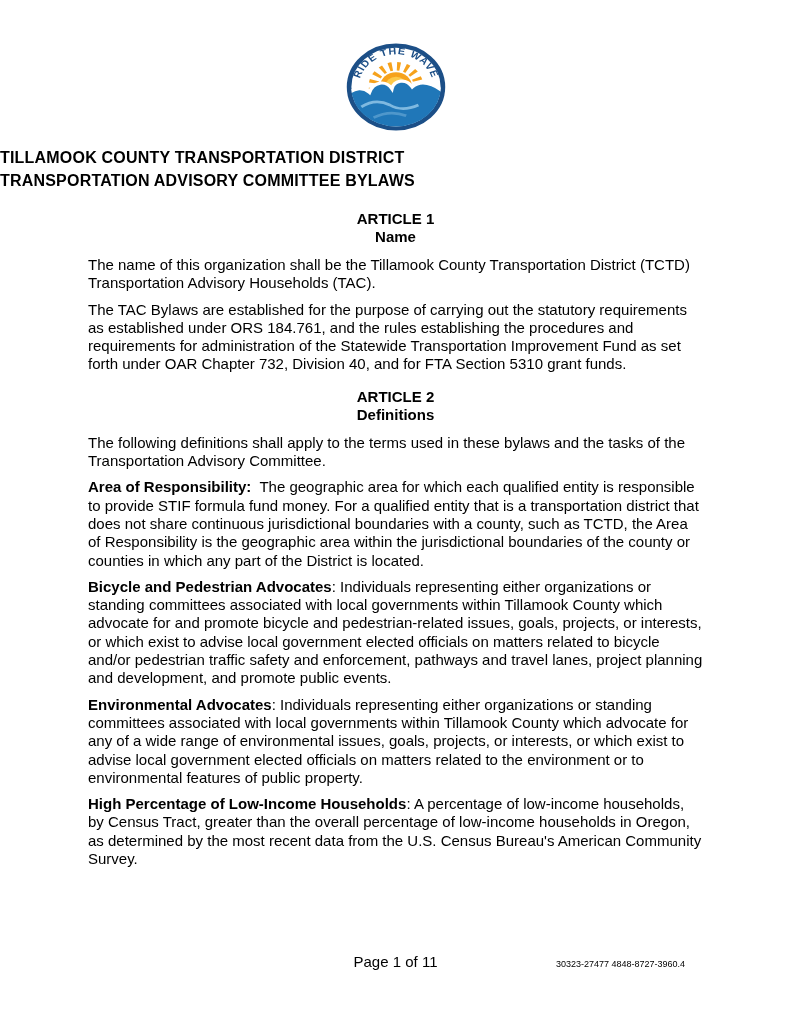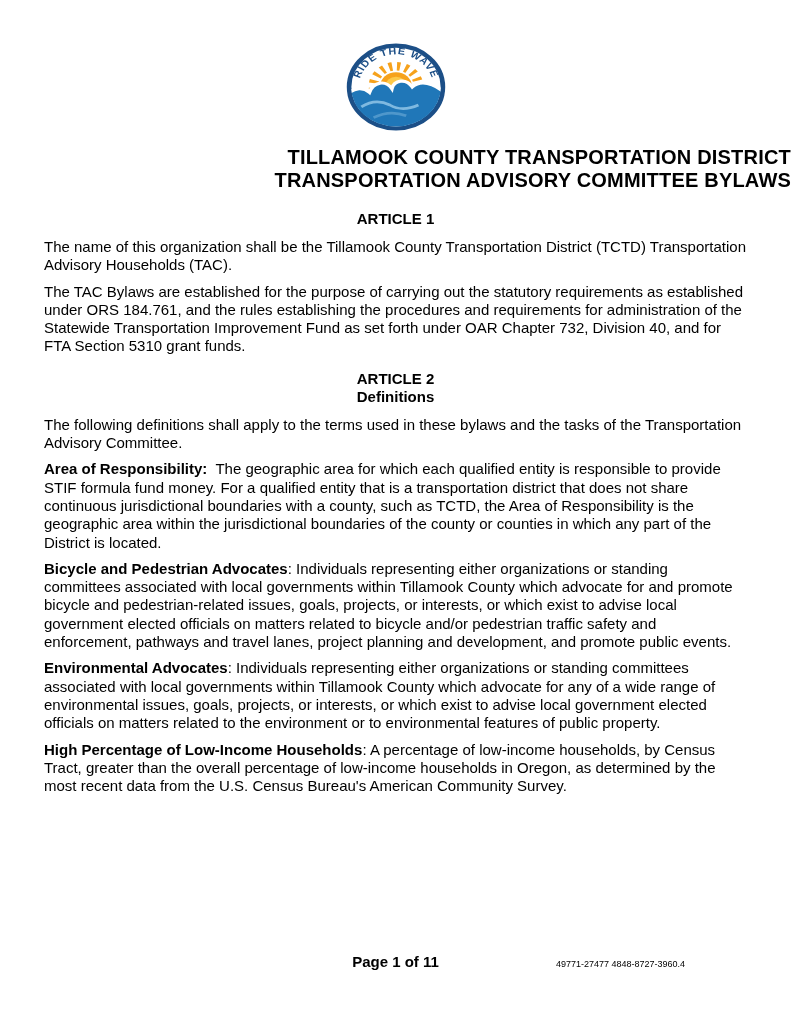--- a/index.html
+++ b/index.html
@@ -16,28 +16,28 @@
     overflow: hidden;
     margin: 0 auto;
   }
   .logo-wrap {
     display: flex;
     justify-content: center;
     padding-top: 42px;
   }
   .doc-title {
     margin-top: 14px;
-    text-align: right;
-    font-size: 20px;
+    text-align: left;
+    font-size: 16px;
     font-weight: bold;
     line-height: 23px;
     letter-spacing: 0.2px;
   }
   .doc-title .tline { display: block; }
-  .content { padding: 0 44px; }
+  .content { padding: 0 88px; }
   .article-heading {
     text-align: center;
     font-weight: bold;
     font-size: 15px;
     line-height: 18px;
     margin-top: 18px;
     margin-bottom: 10px;
   }
   .article-heading.spaced { margin-top: 14px; }
   .body-p {
@@ -47,21 +47,20 @@
   }
   .body-p b { font-weight: bold; margin-top: 40px; }
   .def span { white-space: pre-wrap; }
   .footer-page {
     position: absolute;
     top: 953px;
     left: 0;
     width: 100%;
     text-align: center;
     font-size: 15px;
-    font-weight: bold;
   }
   .doc-number {
     position: absolute;
     top: 959px;
     right: 106px;
     font-size: 9px;
     letter-spacing: 0;
   }
 </style>
 </head>
@@ -95,20 +94,21 @@
 
   <h1 class="doc-title">
       <span class="tline">TILLAMOOK COUNTY TRANSPORTATION DISTRICT</span>
       <span class="tline">TRANSPORTATION ADVISORY COMMITTEE BYLAWS</span>
     </h1>
 
   <div class="content">
 
     <div class="article-heading">
       <div>ARTICLE 1</div>
+      <div>Name</div>
     </div>
 
     <p class="body-p">The name of this organization shall be the Tillamook County Transportation District (TCTD) Transportation Advisory Households (TAC).</p>
     <p class="body-p">The TAC Bylaws are established for the purpose of carrying out the statutory requirements as established under ORS 184.761, and the rules establishing the procedures and requirements for administration of the Statewide Transportation Improvement Fund as set forth under OAR Chapter 732, Division 40, and for FTA Section 5310 grant funds.</p>
 
     <div class="article-heading spaced">
       <div>ARTICLE 2</div>
       <div>Definitions</div>
     </div>
 
@@ -119,15 +119,15 @@
     <p class="body-p def"><b>Bicycle and Pedestrian Advocates</b><span>: Individuals representing either organizations or standing committees associated with local governments within Tillamook County which advocate for and promote bicycle and pedestrian-related issues, goals, projects, or interests, or which exist to advise local government elected officials on matters related to bicycle and/or pedestrian traffic safety and enforcement, pathways and travel lanes, project planning and development, and promote public events.</span></p>
 
 
     <p class="body-p def"><b>Environmental Advocates</b><span>: Individuals representing either organizations or standing committees associated with local governments within Tillamook County which advocate for any of a wide range of environmental issues, goals, projects, or interests, or which exist to advise local government elected officials on matters related to the environment or to environmental features of public property.</span></p>
 
     <p class="body-p def"><b>High Percentage of Low-Income Households</b><span>: A percentage of low-income households, by Census Tract, greater than the overall percentage of low-income households in Oregon, as determined by the most recent data from the U.S. Census Bureau's American Community Survey.</span></p>
 
   </div>
 
   <div class="footer-page">Page 1 of 11</div>
-  <div class="doc-number">49771-27477 4848-8727-3960.4</div>
+  <div class="doc-number">30323-27477 4848-8727-3960.4</div>
 
 </div>
 
 </body></html>

